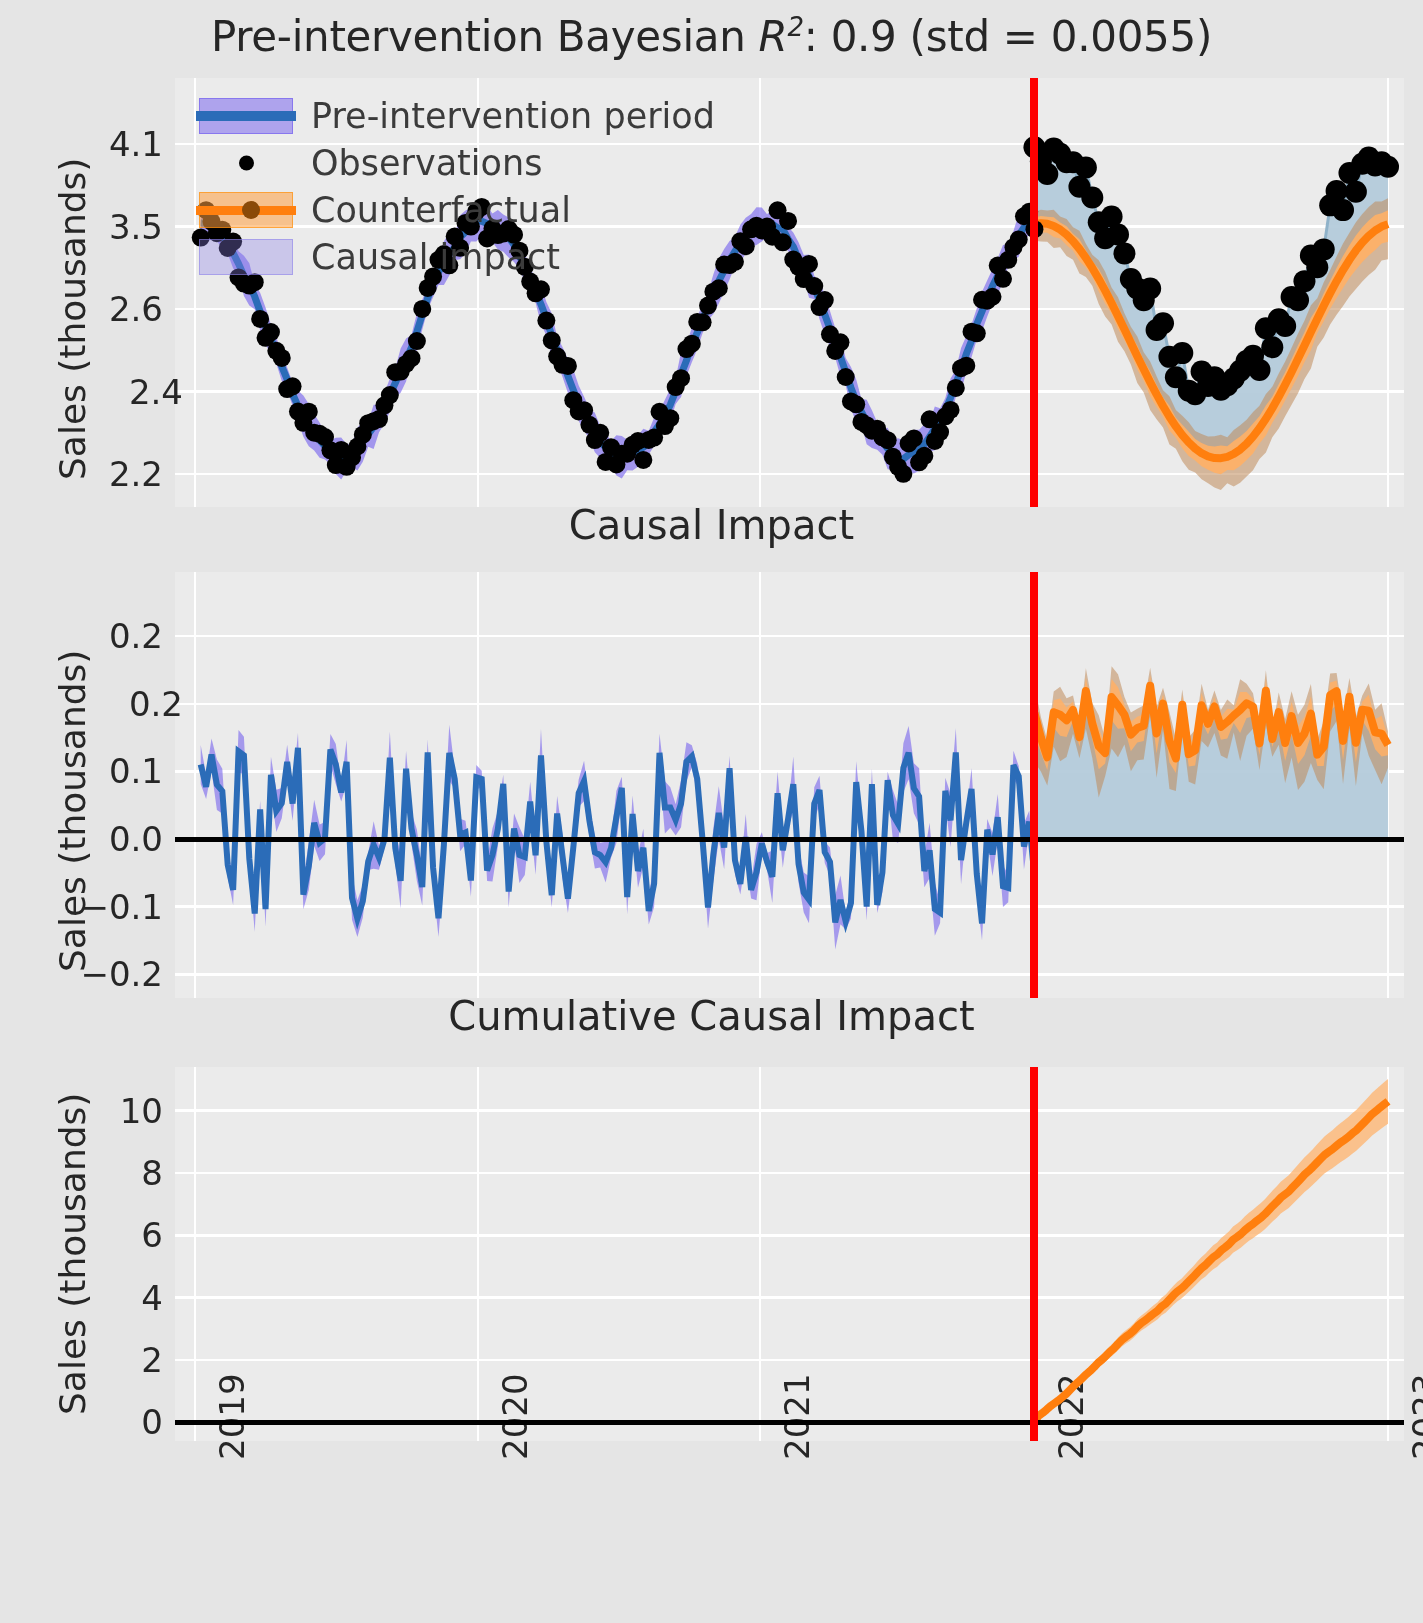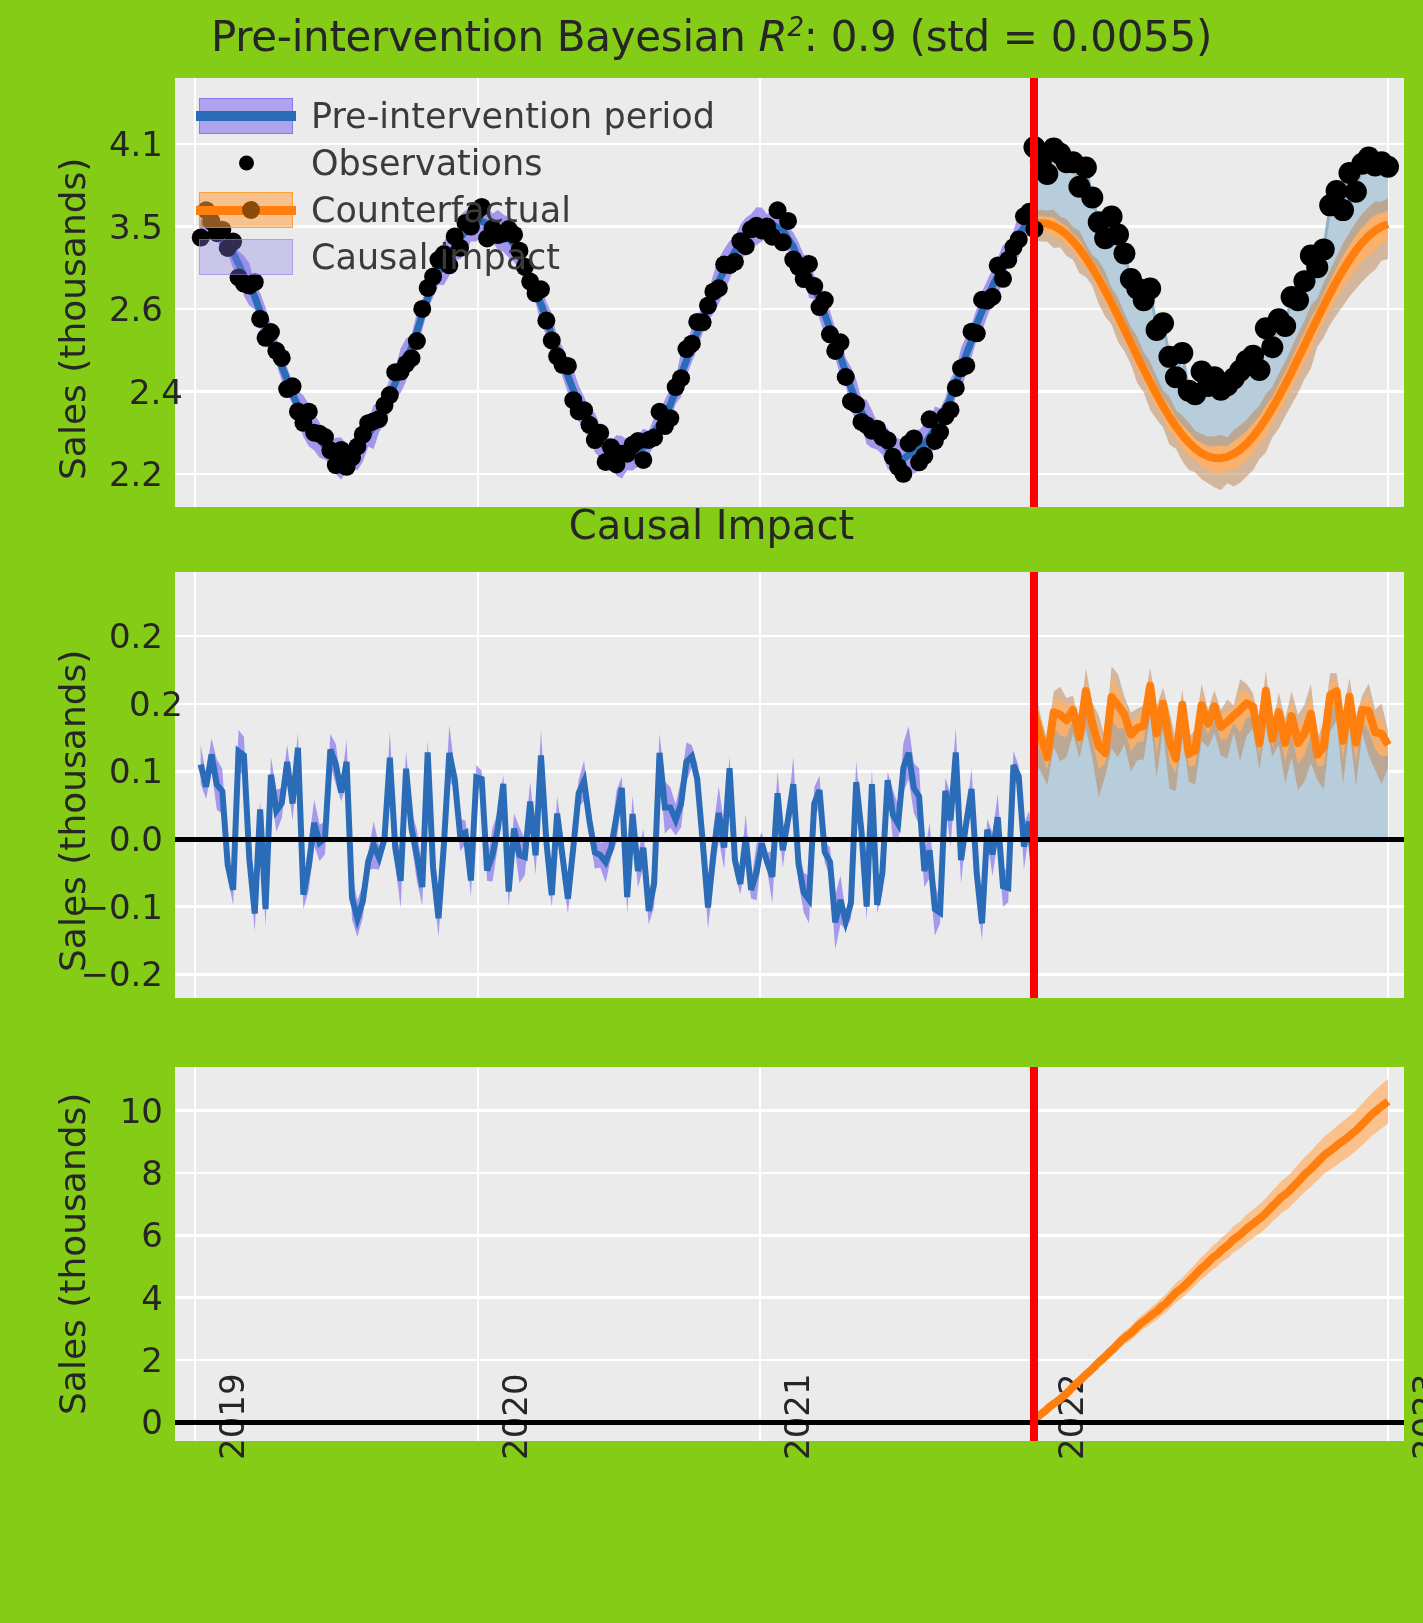--- a/index.html
+++ b/index.html
@@ -1,17 +1,17 @@
 <!DOCTYPE html>
 <html><head>
 <meta charset="utf-8">
 <style>
   html,body{margin:0;padding:0;background:#ffffff;}
   body{width:1423px;height:1623px;font-family:"DejaVu Sans",sans-serif;overflow:hidden;}
-  #root{position:relative;width:1423px;height:1623px;background:#84cc16;}
+  #root{position:relative;width:1423px;height:1623px;background:#e5e5e5;}
 
   .suptitle{
     position:absolute;left:0;top:12px;width:1423px;text-align:center;
     font-size:42px;color:#262626;font-family:"DejaVu Sans",sans-serif;
     letter-spacing:-0.3px;white-space:nowrap;
   }
   .suptitle .ital{font-style:italic;}
   .suptitle sup{font-size:26px;vertical-align:super;font-style:italic;}
 
   .paneltitle{
@@ -97,20 +97,21 @@
       <div class="gridh" style="top: 333.464px;"></div>
       <div class="gridh" style="top: 265.845px;"></div>
       <div class="gridh" style="top: 198.226px;"></div>
       <div class="gridh" style="top: 130.607px;"></div>
       <div class="gridh" style="top: 62.9881px;"></div>
       <div class="zeroline" style="top: 264.595px;"></div>
     </div>
 
   <div class="axlabel" style="left:52px;top:972px;">Sales (thousands)</div>
 
+  <div class="paneltitle" style="top:993px;">Cumulative Causal Impact</div>
 
   <div class="panel" id="p3" style="left:175px;top:1067px;width:1229px;height:374px;">
       <div class="gridv" style="left: 18.7827px;"></div>
       <div class="gridv" style="left: 301.699px;"></div>
       <div class="gridv" style="left: 583.754px;"></div>
       <div class="gridv" style="left: 858.19px;"></div>
       <div class="gridv" style="left: 1211.77px;"></div>
       <div class="gridh" style="top: 354.05px;"></div>
       <div class="gridh" style="top: 291.717px;"></div>
       <div class="gridh" style="top: 229.383px;"></div>

